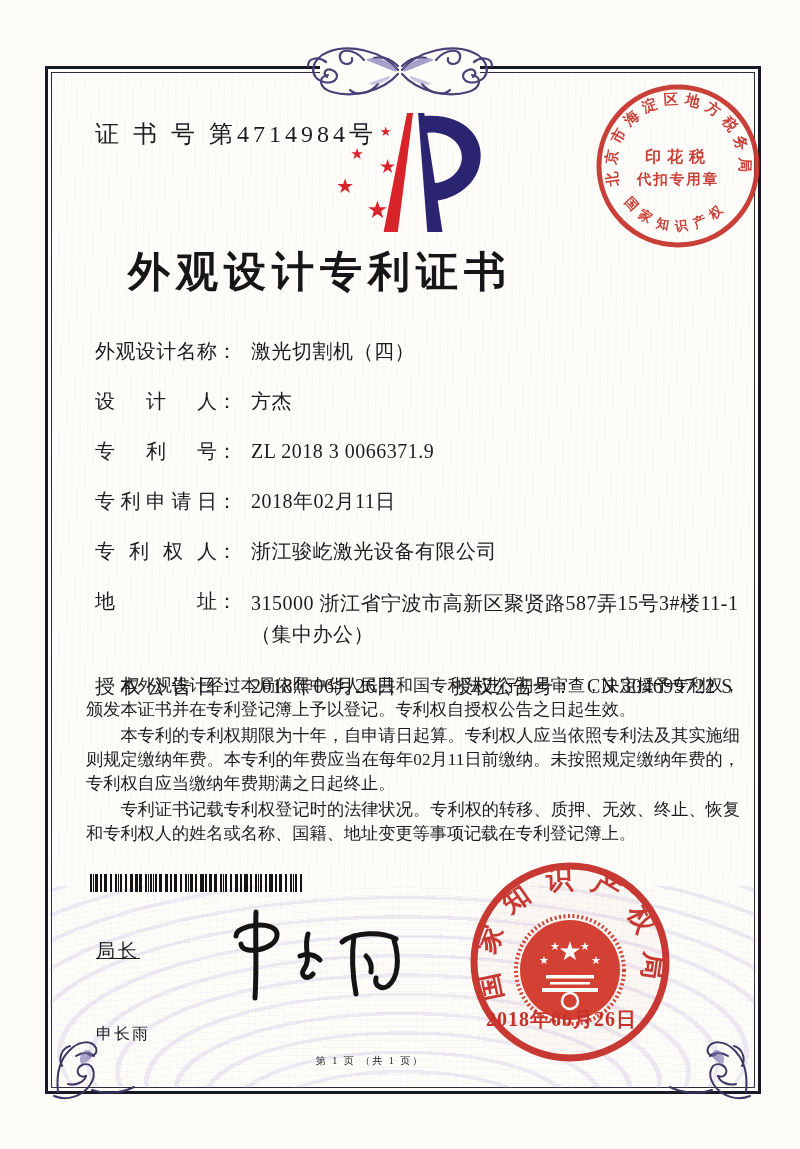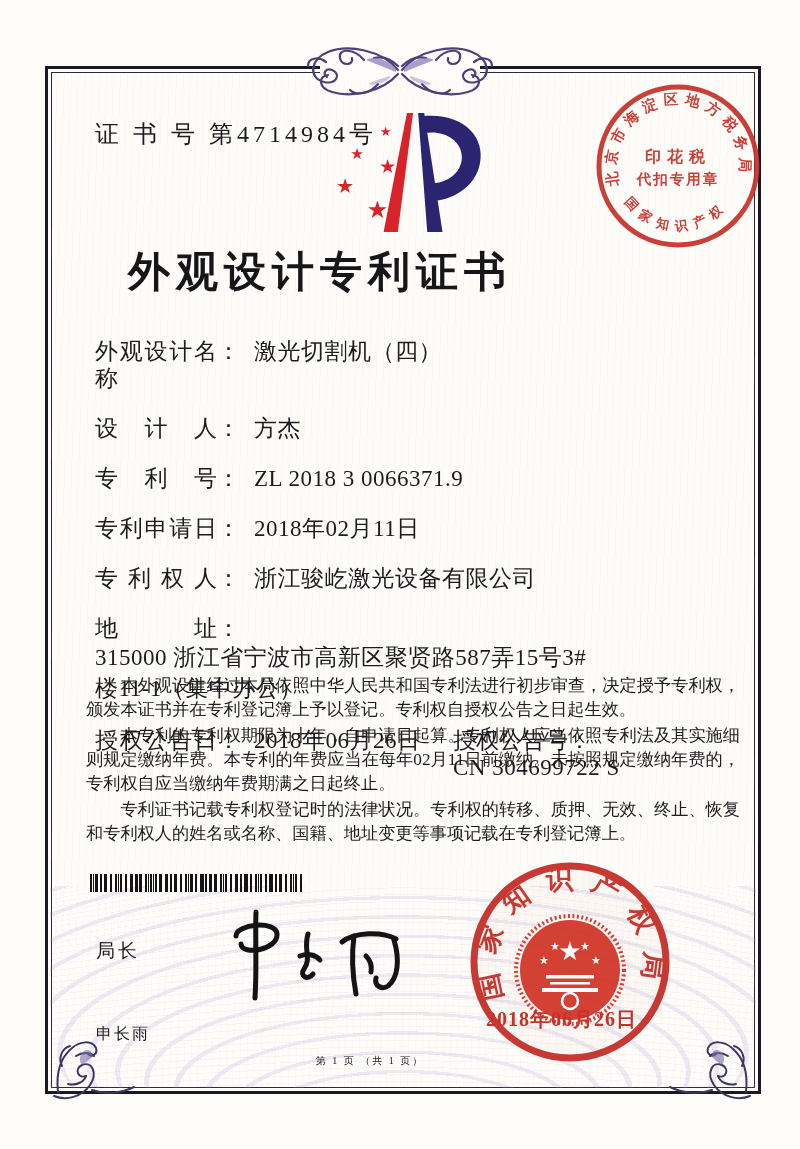--- a/index.html
+++ b/index.html
@@ -44,42 +44,42 @@
   .corner-bl{left:48px;top:1026px;}
   .corner-br{left:660px;top:1026px;transform:scaleX(-1);}
   
   .cert-no{position:absolute;left:95px;top:118px;font-size:24px;letter-spacing:4px;}
   .logo{position:absolute;left:328px;top:108px;width:164px;height:130px;}
   .page-title{
     position:absolute;left:0;top:244px;width:640px;text-align:center;
     font-size:42px;font-weight:bold;letter-spacing:6px;color:#161618;
   }
   
-  .fields{position:absolute;left:95px;top:338px;width:650px;font-size:23px;}
+  .fields{position:absolute;left:95px;top:338px;width:650px;font-size:20px;}
   .field-row{position:relative;margin-bottom:23px;line-height:27px;}
   .flabel{display:inline-block;width:122px;text-align:justify;text-align-last:justify;vertical-align:top;}
   .fcolon{display:inline-block;vertical-align:top;margin-right:14px;}
   .fvalue{display:inline-block;vertical-align:top;letter-spacing:.5px;}
   .row-address .fvalue{width:492px;line-height:31px;}
   .gz{position:absolute;left:358px;top:0;}
   .gz .gzlabel{display:inline-block;}
   
   .paragraphs{position:absolute;left:86px;top:674px;width:654px;
     font-size:17.2px;line-height:24px;text-align:justify;}
   .paragraphs p{text-indent:2em;margin:0 0 2px 0;}
   
   .barcode{
     position:absolute;left:90px;top:874px;width:212px;height:18px;
     background:
       repeating-linear-gradient(90deg,#141414 0 2px,transparent 2px 5px),
       repeating-linear-gradient(90deg,#141414 0 1px,transparent 1px 7px),
       repeating-linear-gradient(90deg,transparent 0 3px,#141414 3px 4px,transparent 4px 11px);
   }
   
-  .director-title{position:absolute;left:96px;top:938px;font-size:19px;letter-spacing:3px;font-family:"Liberation Sans","DejaVu Sans",sans-serif;}
+  .director-title{position:absolute;left:96px;top:938px;font-size:19px;letter-spacing:3px;font-family:"Liberation Sans","DejaVu Sans",sans-serif;text-decoration:underline;}
   .director-name{position:absolute;left:96px;top:976px;font-size:16px;letter-spacing:2px;font-family:"Liberation Sans","DejaVu Sans",sans-serif;margin-top:48px;}
   .signature{position:absolute;left:204px;top:906px;width:212px;height:102px;}
   
   .tax-stamp{position:absolute;left:592px;top:80px;width:172px;height:172px;opacity:.93;}
   .cnipa-seal{position:absolute;left:464px;top:856px;width:212px;height:212px;opacity:.96;}
   .seal-date{
     position:absolute;left:486px;top:1006px;font-size:20px;font-weight:bold;
     color:var(--seal-red);letter-spacing:1px;white-space:nowrap;
   }
   

